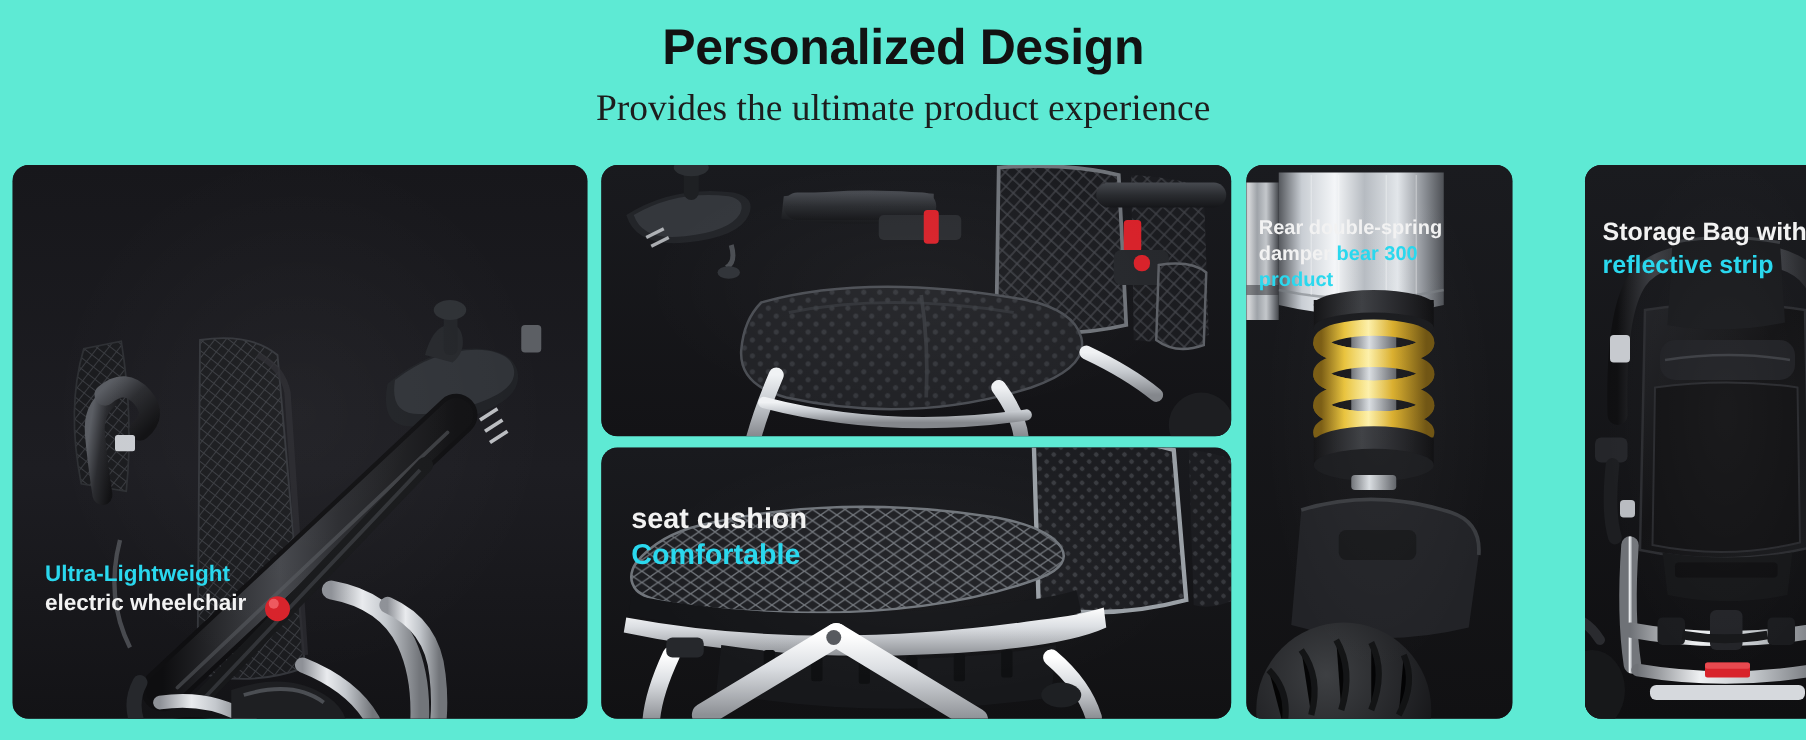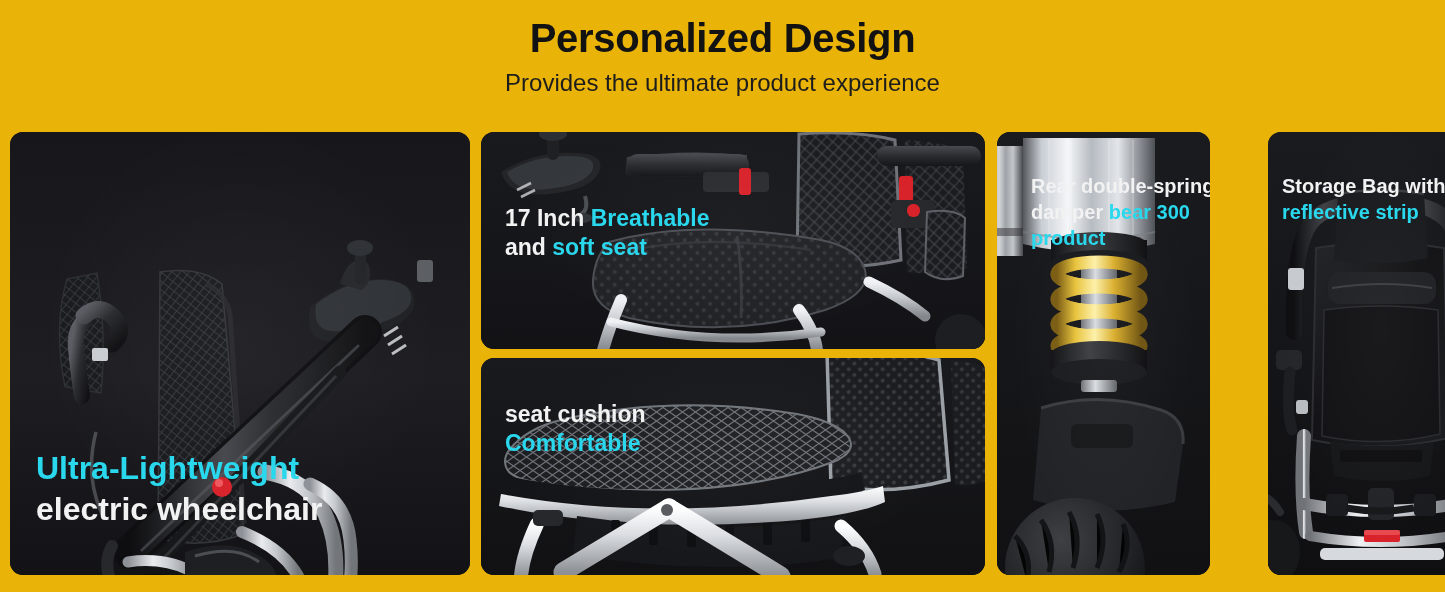--- a/index.html
+++ b/index.html
@@ -2,31 +2,31 @@
 <html><head>
 <meta charset="utf-8">
 <style>
   * { box-sizing: border-box; margin: 0; padding: 0; }
   html, body {
     width: 1445px; height: 592px;
     background: #ffffff;
     font-family: "Liberation Sans", sans-serif;
     overflow: hidden;
   }
-  .page { position: relative; width: 1445px; height: 592px; background: #eab308; }
+  .page { position: relative; width: 1445px; height: 592px; background: #5eead4; }
 
   
   .header { position: absolute; top: 0; left: 0; width: 1445px; height: 125px; text-align: center; }
   .title {
     font-size: 40px; font-weight: 700; color: #121212;
     letter-spacing: -0.3px; padding-top: 16px; line-height: 1.1;
   }
   .subtitle {
-    font-size: 24px; font-weight: 400; color: #1d1d1d;
-    padding-top: 10px; line-height: 1.1;
+    font-size: 30px; font-weight: 400; color: #1d1d1d;
+    padding-top: 10px; line-height: 1.1; font-family: Liberation Serif, serif;
   }
 
   
   .panel {
     position: absolute;
     background: #1c1c21;
     border-radius: 13px;
     overflow: hidden;
   }
   #panel-1 { left: 10px;   top: 132px; width: 460px; height: 443px; }
@@ -34,25 +34,25 @@
   #panel-3 { left: 481px;  top: 358px; width: 504px; height: 217px; }
   #panel-4 { left: 997px;  top: 132px; width: 213px; height: 443px; }
   #panel-5 { left: 1220px; top: 132px; width: 225px; height: 443px; margin-left: 48px; }
 
   .caption { position: absolute; z-index: 9; pointer-events: none; }
   .caption .line { font-size: 23px; font-weight: 700; line-height: 1.28; white-space: nowrap; }
   .cy { color: #2ad8ee; }
   .wh { color: #f2f2f2; }
 
   #cap-1 { left: 26px;  top: 316px; }
-  #cap-1 .line { font-size: 32px; }
+  #cap-1 .line { font-size: 18px; }
   #cap-2 { left: 24px;  top: 72px; }
   #cap-3 { left: 24px;  top: 42px; }
   #cap-4 { left: 10px;  top: 41px; }
-  #cap-4 .line { font-size: 20px; line-height: 1.3; margin-left: 24px; }
+  #cap-4 .line { font-size: 16px; line-height: 1.3; }
   #cap-5 { left: 14px;  top: 41px; }
   #cap-5 .line { font-size: 20px; line-height: 1.3; }
 
   
   .art { position: absolute; inset: 0; }
   .art svg { display: block; width: 100%; height: 100%; }
 
   
   .vig {
     position: absolute; inset: 0; pointer-events: none;
@@ -254,28 +254,20 @@
 
         <path d="M140 168 q-12 28 -18 50" fill="none" stroke="url(#silv2)" stroke-width="12" stroke-linecap="round"></path>
         <path d="M318 178 q16 22 18 40" fill="none" stroke="url(#silv2)" stroke-width="12" stroke-linecap="round"></path>
         <path d="M388 150 q34 16 56 34" fill="none" stroke="url(#silv2)" stroke-width="11" stroke-linecap="round"></path>
         <path d="M130 190 q100 26 210 10" fill="none" stroke="url(#silv2)" stroke-width="9" stroke-linecap="round"></path>
 
         <circle cx="480" cy="208" r="26" fill="#1d1e21"></circle>
       </svg>
     </div>
     <div class="vig"></div>
-    <div class="caption" id="cap-2">
-      <div class="line">
-        <span class="wh">17 Inch </span><span class="cy">Breathable</span>
-      </div>
-      <div class="line">
-        <span class="wh">and </span><span class="cy">soft seat</span>
-      </div>
-    </div>
   </div>
 
   <div class="panel" id="panel-3">
     <div class="art">
       <svg viewBox="0 0 504 217" preserveAspectRatio="xMidYMid slice">
         <defs>
           <linearGradient id="p3bg" x1="0" y1="0" x2="0" y2="1">
             <stop offset="0%" stop-color="#191a1e"></stop>
               <stop offset="100%" stop-color="#111113"></stop>
           </linearGradient>

